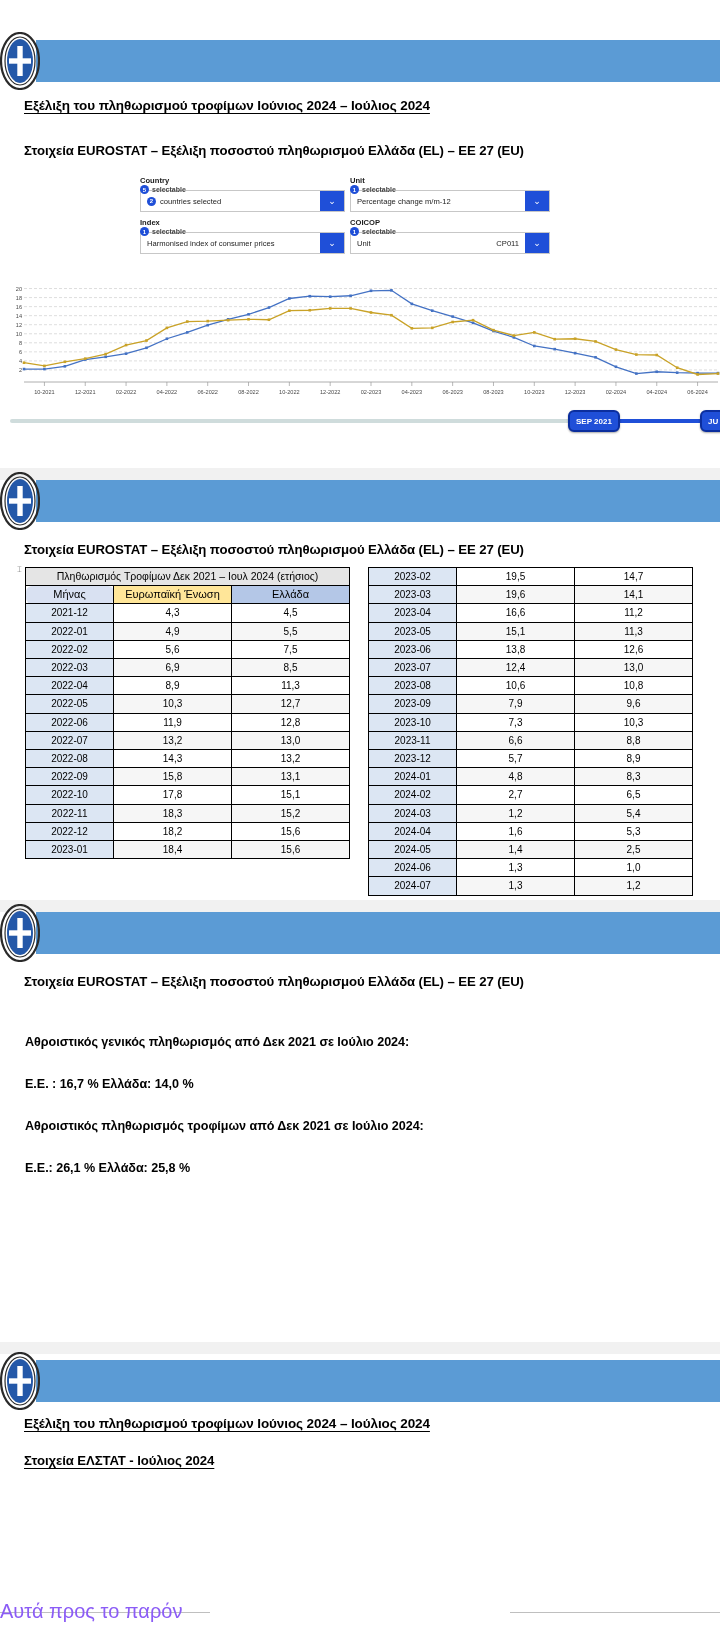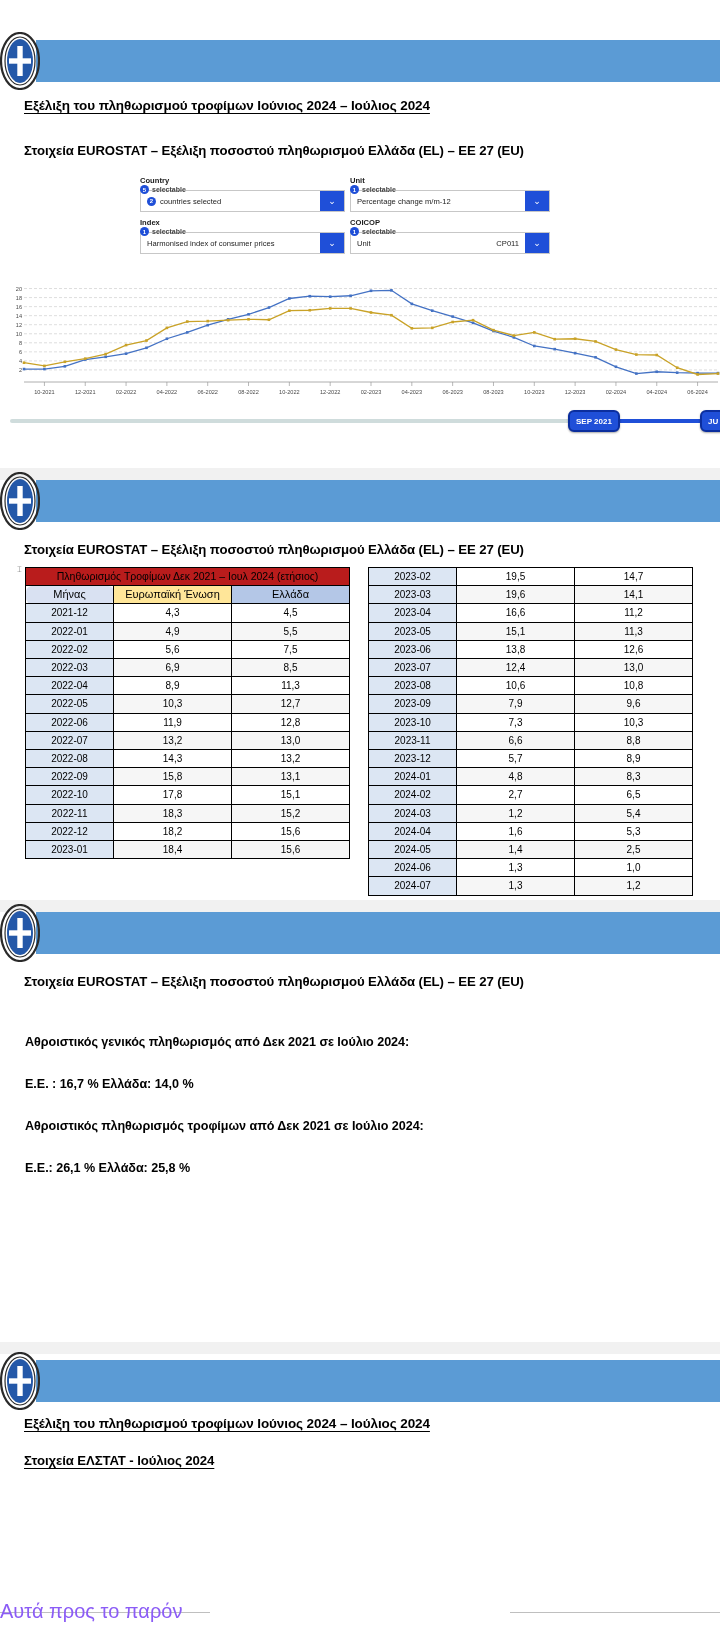--- a/index.html
+++ b/index.html
@@ -122,21 +122,21 @@
   }
   table.data td, table.data th {
     border:1px solid #000; text-align:center; padding:0;
     height:17.2px; line-height:17.2px; font-weight:normal;
   }
   .ltable { position:absolute; left:25px; top:0; width:325px; }
   .rtable { position:absolute; left:368px; top:0; width:325px; }
   .col-m { width:88px; }
   .col-v { width:118px; }
   .cap-green {
-    background:#b91c1c; font-weight:bold; font-size:10.5px;
+    background:#e5e5e5; font-weight:bold; font-size:10.5px;
     height:30px; line-height:14px; padding:1px 2px;
   }
   .hd-month { background:#d9e1f2; font-weight:bold; font-size:11px; height:38px; line-height:14px;border-radius:6px;}
   .hd-eu   { background:#ffe699; font-weight:bold; font-size:11px; height:38px; line-height:14px;}
   .hd-el   { background:#b4c7e7; font-weight:bold; font-size:11px; height:38px; line-height:14px;}
   td.month { background:#dce6f3; font-weight:bold; font-size:10px; }
   td.val { background:#ffffff; }
   tr.alt td.val { background:#f6f6f6; }
   .tick-mark {
     position:absolute; left:17px; top:-2px; font-size:8px; color:#555;

